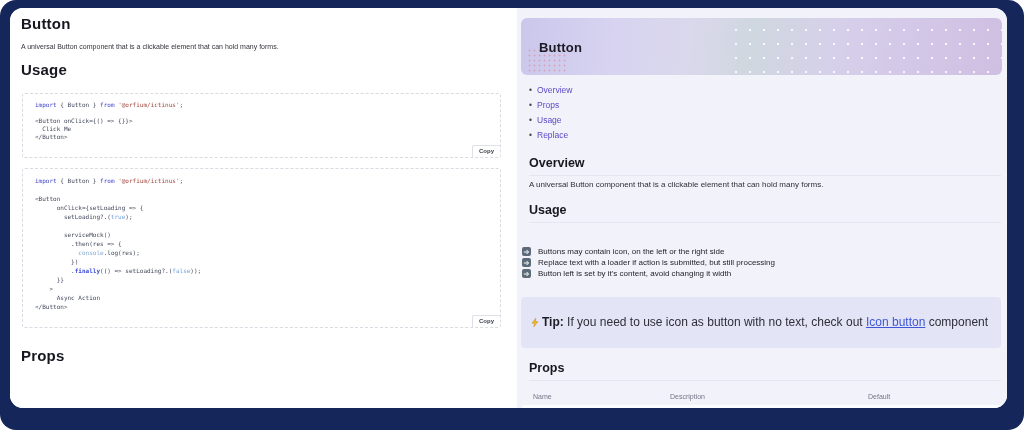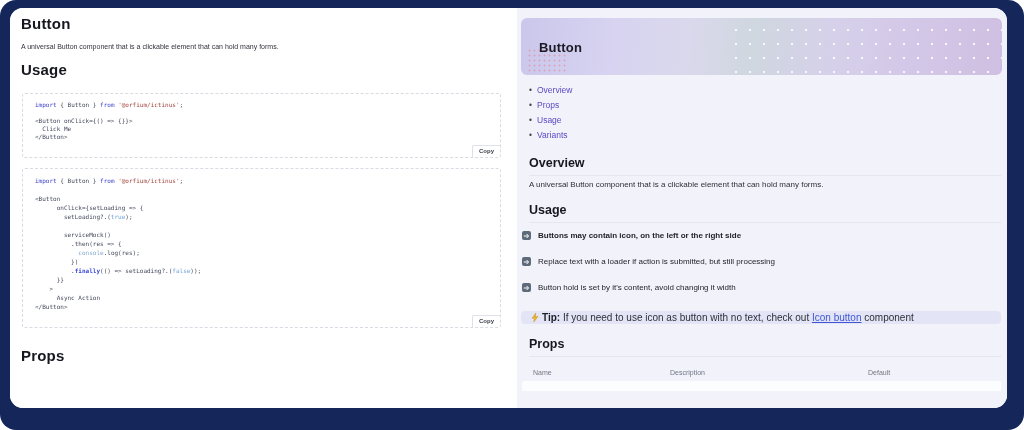--- a/index.html
+++ b/index.html
@@ -56,28 +56,28 @@
   .toc{list-style:none;margin:8px 0 0 0;padding:0 0 0 8px;}
   .toc li{position:relative;padding-left:8px;font-size:8.5px;line-height:15px;}
   .toc li::before{content:"\2022";position:absolute;left:0;top:0;color:#43444e;}
   .toc a{color:var(--accent,#5a49c5);text-decoration:none;}
 
   .rh{margin:13px 0 0 8px;font-size:12.5px;line-height:14px;font-weight:800;color:#17181f;}
   .rhr{border:none;border-top:1px solid #e4e6f0;margin:5px 1px 0 8px;height:0;}
   .rp{margin:4px 0 0 8px;font-size:8px;line-height:10px;color:#2e2f38;}
 
   .usage-list{margin:0 0 0 1px;}
-  .u-item{margin-top:17px;display:block;font-size:0;}
-  .u-item:first-child{margin-top:8px;font-weight:bold;}
+  .u-item{margin-top:2px;display:block;font-size:0;}
+  .u-item:first-child{margin-top:24px;}
   .u-ic{display:inline-flex;width:9px;height:9px;border-radius:2px;background:#5d6a79;
         align-items:center;justify-content:center;vertical-align:middle;margin-right:7px;}
   .u-tx{display:inline-block;vertical-align:middle;font-size:8px;line-height:9px;color:#23242c;}
 
   .tip{margin:19px 1px 0 0;background:var(--tip-bg,#e3e5f7);border-radius:4px;
-       padding:2px 10px;font-size:10px;line-height:9px;color:#2e2f38;}
+       padding:21px 10px;font-size:12px;line-height:9px;color:#2e2f38;}
   .tip .bolt{display:inline-block;vertical-align:-1px;margin-right:3px;}
   .tip-label{font-weight:bold;color:#1c1d26;}
   .tip-link{color:var(--link-blue,#3f57d6);text-decoration:underline;}
 
   .thead{display:flex;margin:12px 0 0 12px;font-size:7px;line-height:8px;color:#717786;}
   .th-0{width:137px;}
   .th-1{width:198px;}
   .th-2{flex:1;}
   .trow{height:10px;background:#fcfdff;margin:4px 1px 0 1px;border-radius:2px 2px 0 0;}
 </style>
@@ -134,21 +134,21 @@
           <div class="dots"></div>
           <div class="dots-bottom"></div>
           <div class="dots-pink"></div>
           <h1>Button</h1>
         </div>
 
         <ul class="toc">
             <li><a href="#">Overview</a></li>
             <li><a href="#">Props</a></li>
             <li><a href="#">Usage</a></li>
-            <li><a href="#">Variants</a></li>
+            <li><a href="#">Replace</a></li>
           </ul>
 
         <h2 class="rh">Overview</h2>
         <hr class="rhr">
         <p class="rp">A universal Button component that is a clickable element that can hold many forms.</p>
 
         <h2 class="rh">Usage</h2>
         <hr class="rhr">
         <div class="usage-list">
             <div class="u-item"><span class="u-ic">
@@ -158,21 +158,21 @@
               </span><span class="u-tx">Buttons may contain icon, on the left or the right side</span></div>
             <div class="u-item"><span class="u-ic">
                 <svg width="7" height="6" viewBox="0 0 7 6">
                   <path d="M0.8 3 H5.2 M3.6 1 L5.6 3 L3.6 5" fill="none" stroke="#ffffff" stroke-width="1"></path>
                 </svg>
               </span><span class="u-tx">Replace text with a loader if action is submitted, but still processing</span></div>
             <div class="u-item"><span class="u-ic">
                 <svg width="7" height="6" viewBox="0 0 7 6">
                   <path d="M0.8 3 H5.2 M3.6 1 L5.6 3 L3.6 5" fill="none" stroke="#ffffff" stroke-width="1"></path>
                 </svg>
-              </span><span class="u-tx">Button hold is set by it's content, avoid changing it width</span></div>
+              </span><span class="u-tx">Button left is set by it's content, avoid changing it width</span></div>
           </div>
 
         <div class="tip">
           <svg class="bolt" width="8" height="9" viewBox="0 0 8 9">
             <path d="M4.8 0 L1 5.2 L3.4 5.2 L2.8 9 L7 3.6 L4.4 3.6 Z" fill="#f0b429" stroke="#b9860f" stroke-width="0.4"></path>
           </svg><span class="tip-label">Tip:</span><span> If you need to use icon as button with no text, check out </span><a href="#" class="tip-link">Icon button</a><span> component</span>
         </div>
 
         <h2 class="rh">Props</h2>
         <hr class="rhr">

